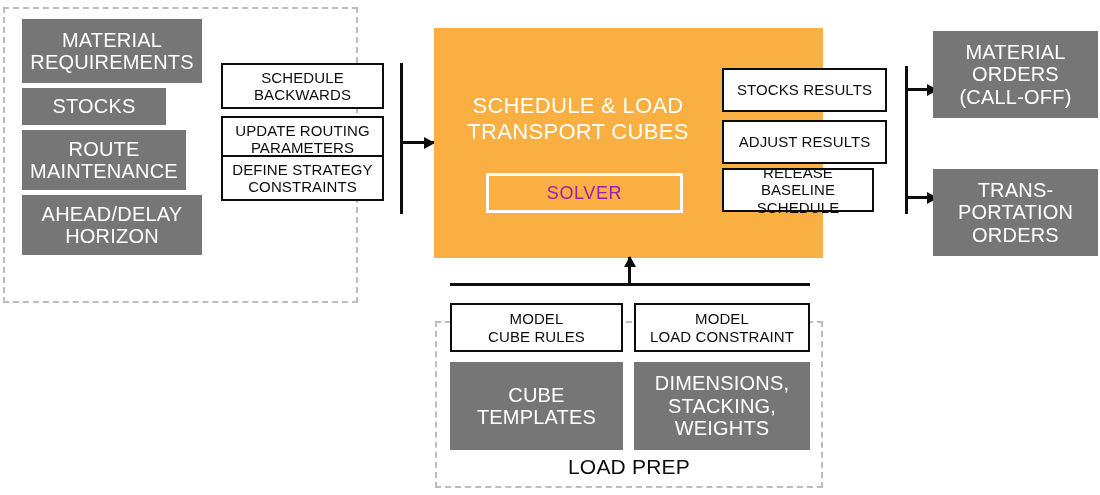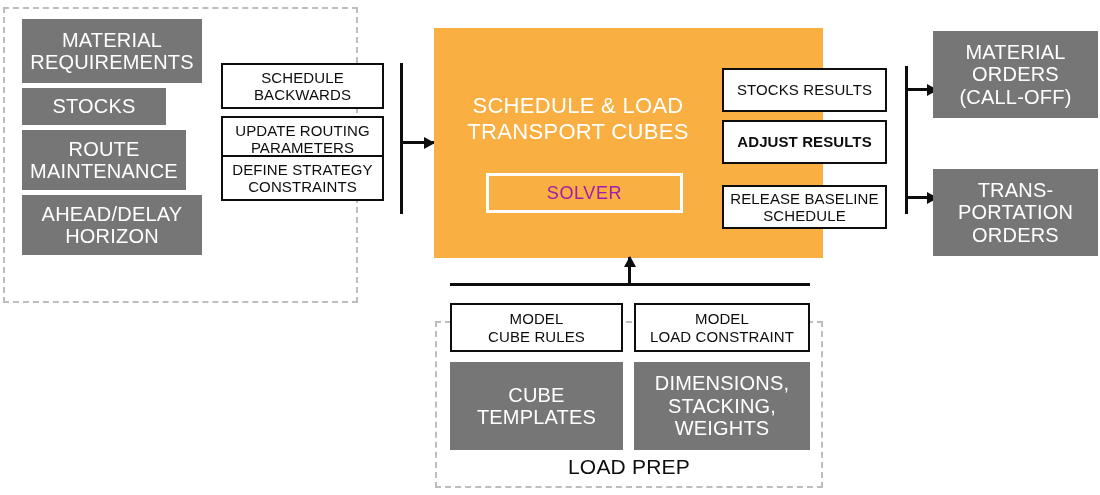--- a/index.html
+++ b/index.html
@@ -131,23 +131,23 @@
   <div class="arrow-r" style="left:400px; top:141px; width:34px;"></div>
 
   <div class="orange-panel" style="left:434px; top:28px; width:389px; height:230px;"></div>
 
   <div class="orange-title" style="left:450px; top:93px; width:256px; font-size:22px;">SCHEDULE &amp; LOAD<br>TRANSPORT CUBES</div>
 
   <div class="solver-box" style="left:486px; top:173px; width:197px; height:40px; font-size:18px;">SOLVER</div>
 
   <div class="white-box" style="left:722px; top:68px; width:165px; height:44px; font-size:15px;">STOCKS RESULTS</div>
 
-  <div class="white-box" style="left:722px; top:120px; width:165px; height:44px; font-size:15px;font-weight:bold;">ADJUST RESULTS</div>
+  <div class="white-box" style="left:722px; top:120px; width:165px; height:44px; font-size:15px;">ADJUST RESULTS</div>
 
-  <div class="white-box" style="left:722px; top:185px; width:165px; height:44px; font-size:15px;">RELEASE BASELINE<br>SCHEDULE</div>
+  <div class="white-box" style="left:722px; top:168px; width:152px; height:44px; font-size:15px;">RELEASE BASELINE<br>SCHEDULE</div>
 
   <div class="vline" style="left:905px; top:66px; height:148px;"></div>
 
   <div class="arrow-r" style="left:905px; top:88px; width:32px;"></div>
   <div class="arrow-r" style="left:905px; top:196px; width:32px;"></div>
 
   <div class="gray-box" style="left:933px; top:31px; width:165px; height:87px; font-size:20px;">MATERIAL<br>ORDERS<br>(CALL-OFF)</div>
 
   <div class="gray-box" style="left:933px; top:169px; width:165px; height:87px; font-size:20px;">TRANS-<br>PORTATION<br>ORDERS</div>
 

